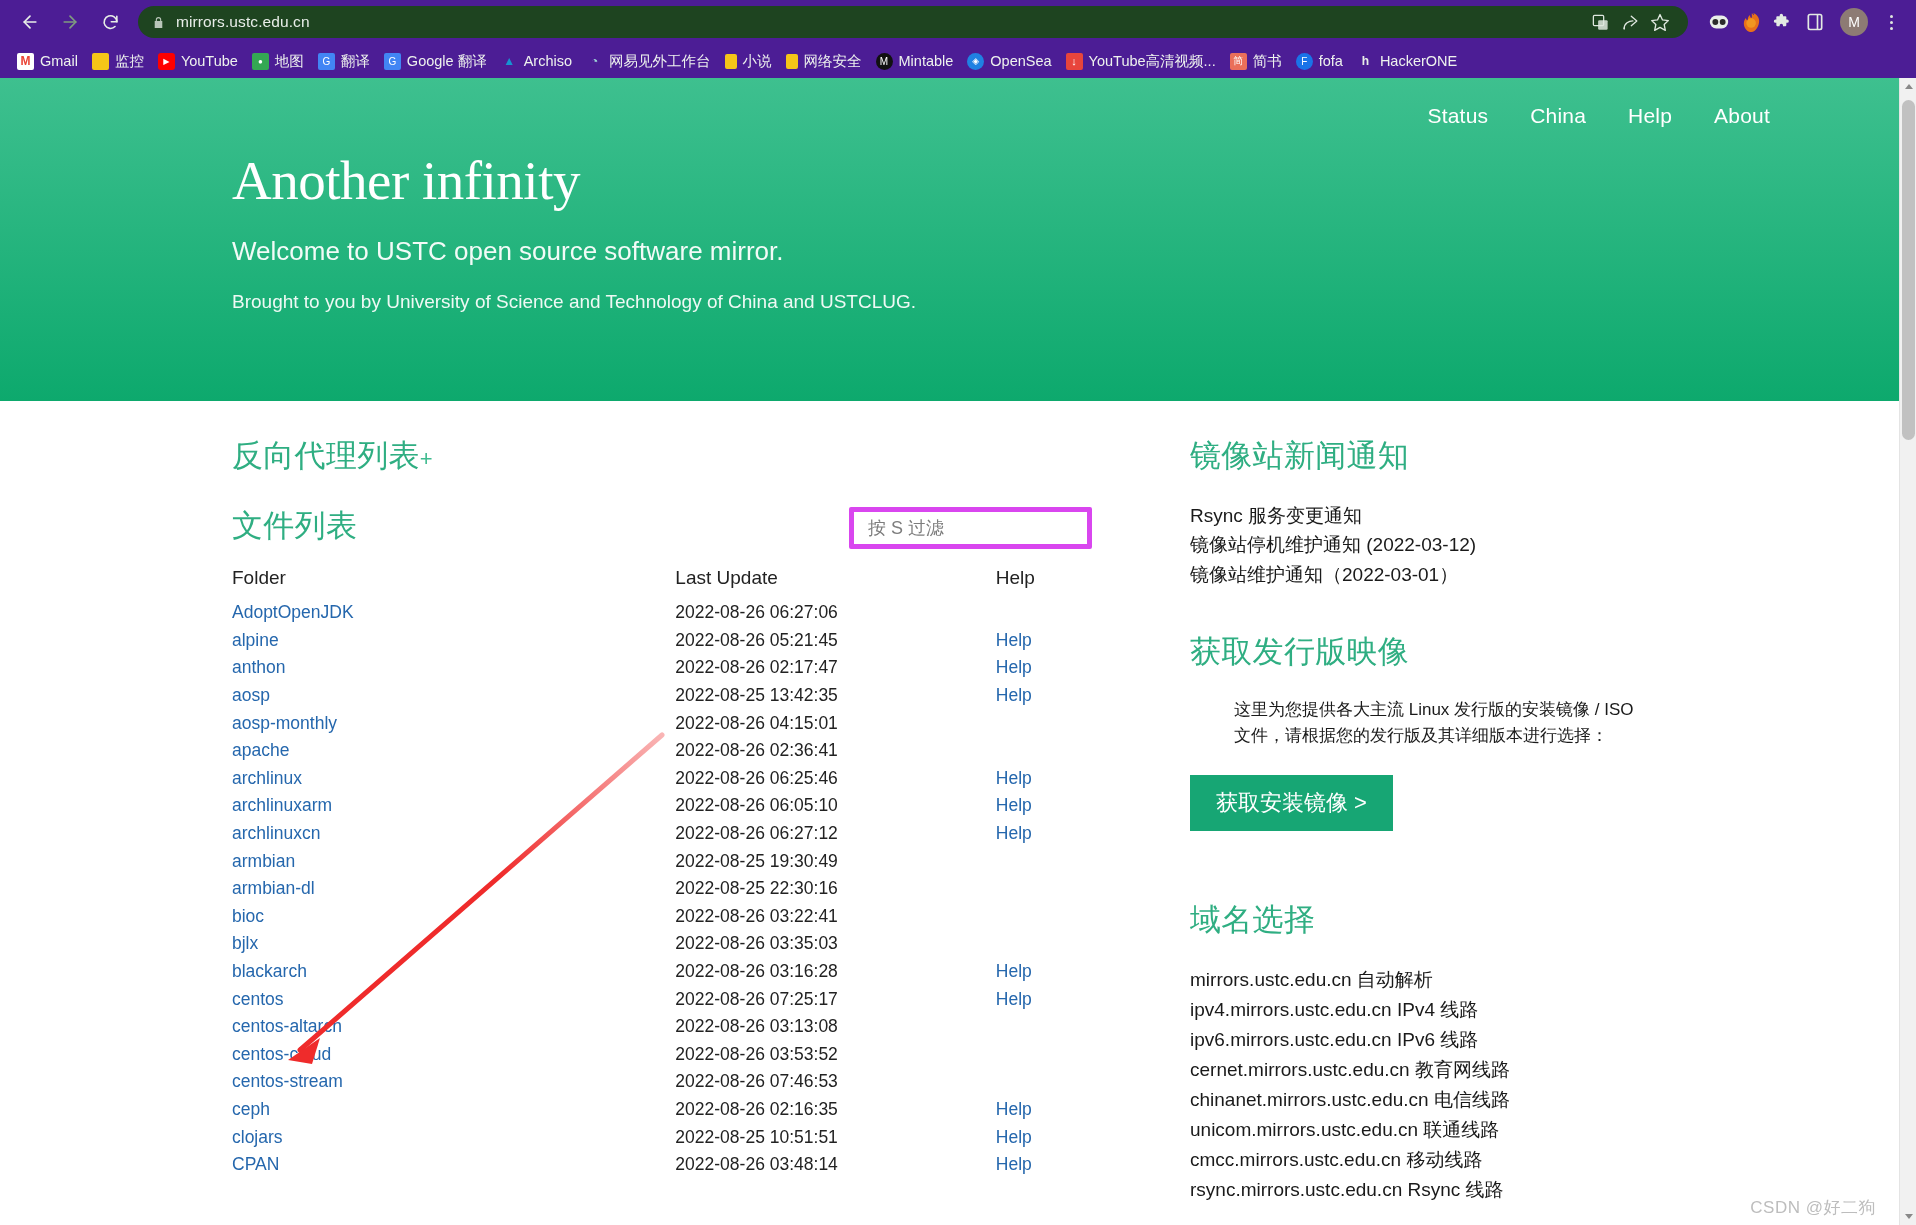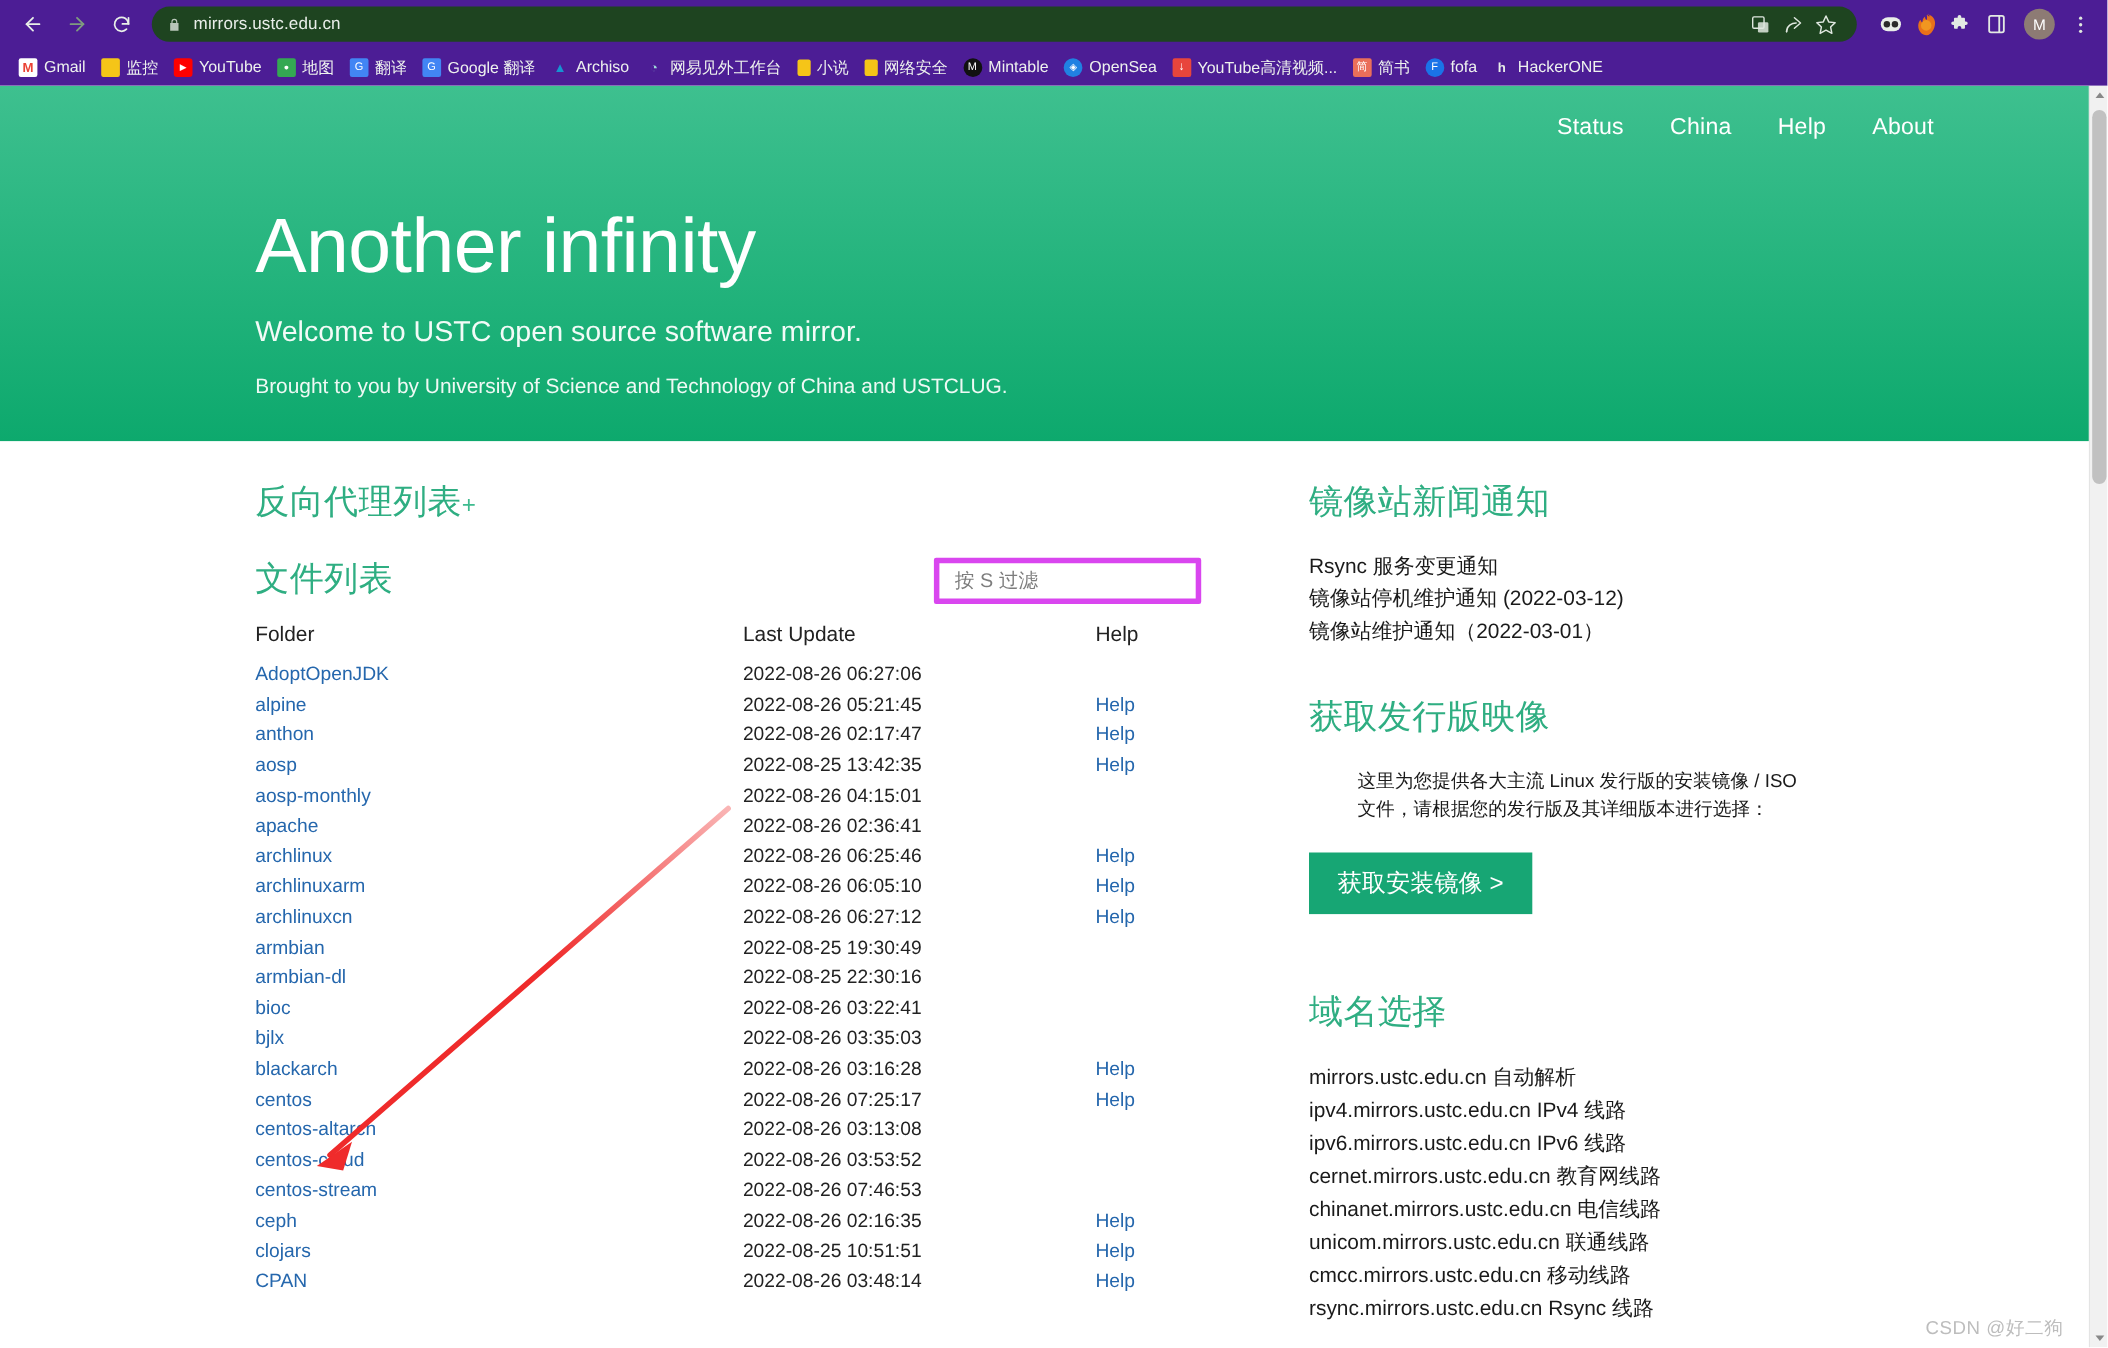--- a/index.html
+++ b/index.html
@@ -133,39 +133,40 @@
   }
   
   #hero {
     background: linear-gradient(to bottom, #3ec08f 0%, #0da96d 100%);
     height: 323px;
     position: relative;
     padding-left: 232px;
   }
   #topnav {
     position: absolute;
-    top: 18px; right: 0;
+    top: 18px; right: 16px;
     display: flex;
     gap: 0px;
-    padding-right: 120px;
+    padding-right: 92px;
   }
   #topnav a {
     color: #fff;
     font-size: 21px;
     text-decoration: none;
     padding: 8px 21px;
     letter-spacing: .2px;
   }
   #hero h1 {
-    font-size: 70px;
+    font-size: 55px;
     font-weight: 400;
     color: #fff;
-    padding-top: 110px;
+    padding-top: 75px;
     letter-spacing: -.5px;
     line-height: 1;
+    font-family: Liberation Serif, serif;
   }
   #hero .lead {
     font-size: 26px;
     color: #f2fbf7;
     font-weight: 400;
     margin-top: 28px;
   }
   #hero .sub {
     font-size: 19px;
     color: #eef9f4;

